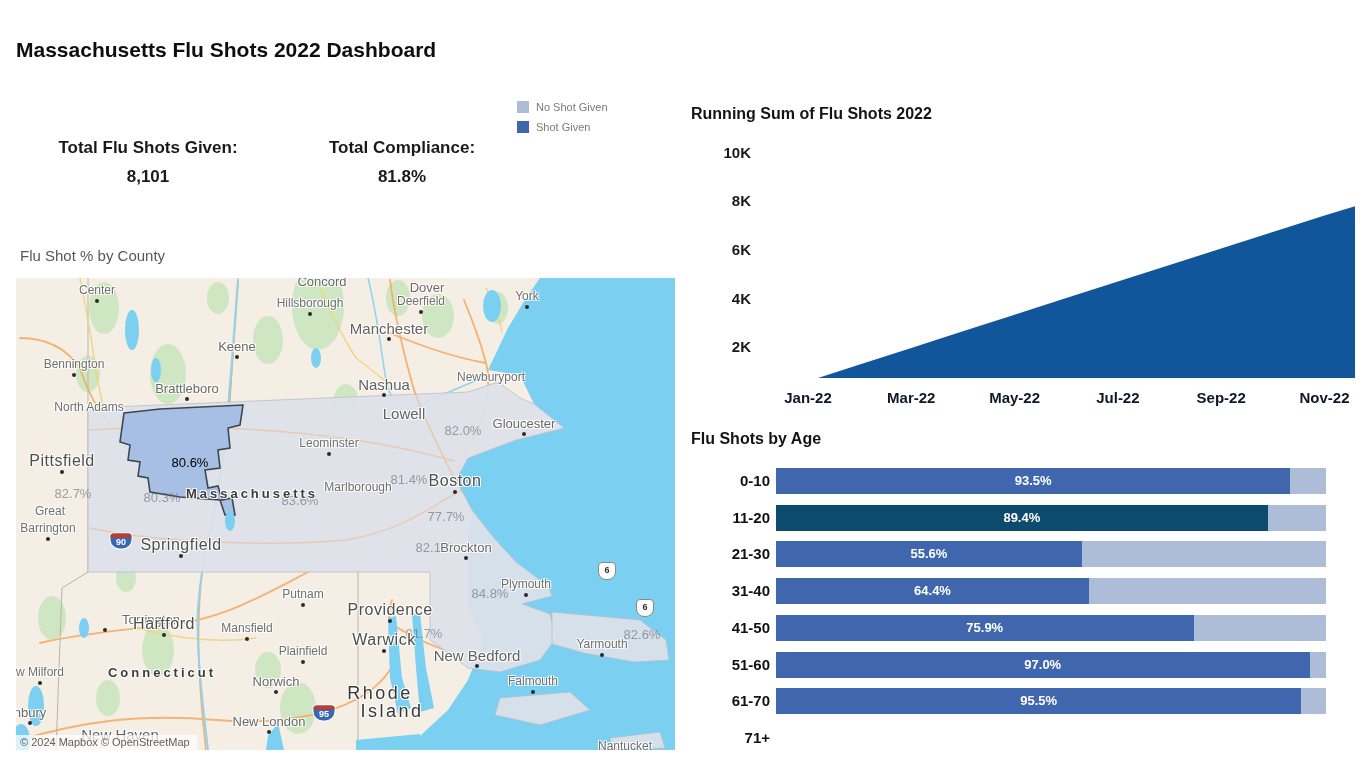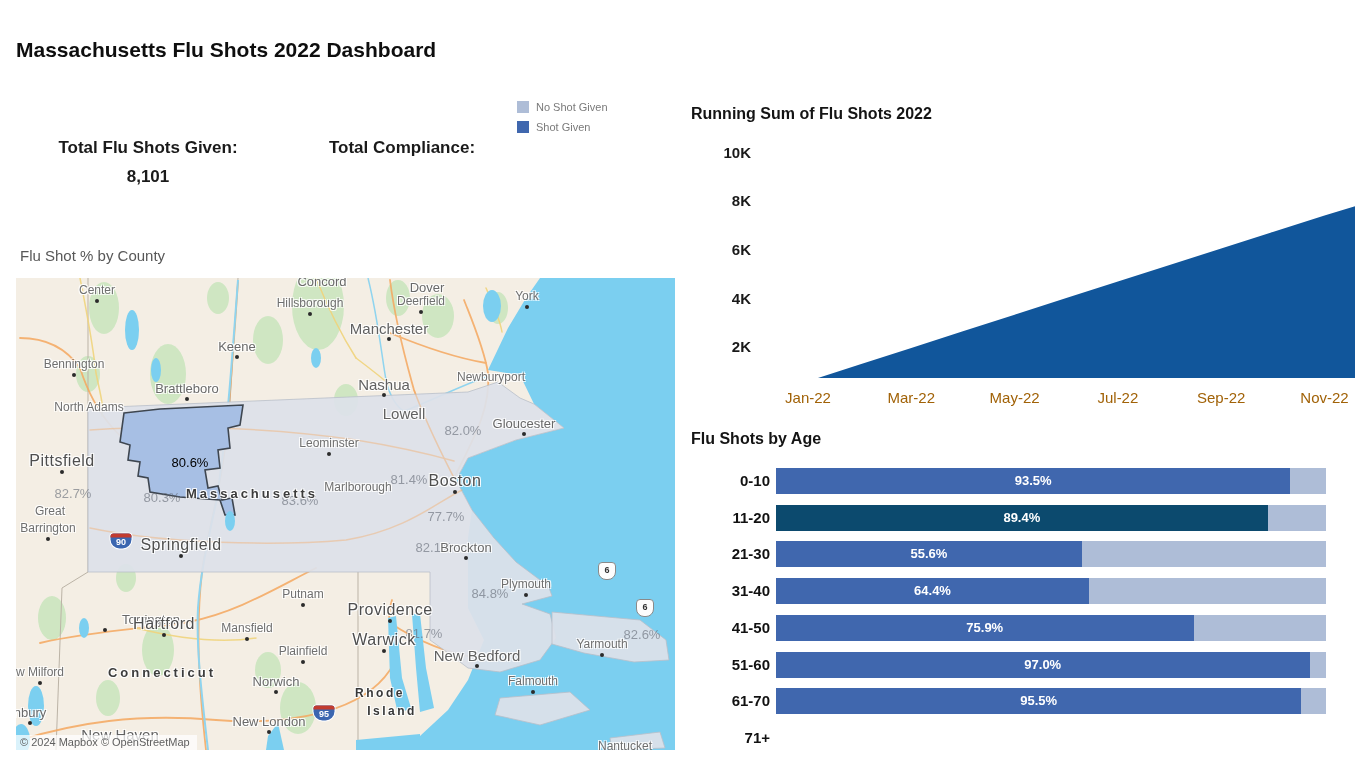--- a/index.html
+++ b/index.html
@@ -8,38 +8,38 @@
   .dash-title{left:16px;top:38px;font-size:21px;font-weight:bold;color:#0e0e0e;}
   .kpi{width:260px;text-align:center;}
   .kpi .kpi-label{font-size:17px;font-weight:bold;color:#1a1a1a;}
   .kpi .kpi-value{font-size:17px;font-weight:bold;color:#1a1a1a;margin-top:9px;}
   .legend{left:517px;top:97px;}
   .lg-row{display:flex;align-items:center;height:20px;}
   .sw{width:12px;height:12px;display:inline-block;margin-right:7px;}
   .lg-t{font-size:11px;color:#7a7a7a;}
   .chart-title{font-size:16px;font-weight:bold;color:#141414;}
   .ytick{width:55px;text-align:right;font-size:15px;font-weight:bold;color:#191919;}
-  .xtick{width:90px;text-align:center;font-size:15px;font-weight:normal;color:#a16207;}
+  .xtick{width:90px;text-align:center;font-size:15px;font-weight:bold;color:#0f172a;}
   #area-plot{left:756px;top:140px;width:599px;height:238px;overflow:hidden;}
   .bar-row-label{width:84px;text-align:right;font-size:15px;font-weight:bold;color:#111;line-height:26px;}
   .bar-track{height:26px;}
   .bar-fill{height:26px;text-align:center;}
   .bar-val{font-size:13px;font-weight:bold;color:#fff;line-height:26px;}
   .map-title{left:20px;top:247px;font-size:15px;color:#585858;}
   #map-canvas{left:16px;top:278px;width:659px;height:472px;overflow:hidden;background:#F4EEE4;}
   #map-canvas svg{position:absolute;left:0;top:0;}
   #map-labels{position:absolute;left:0;top:0;width:659px;height:472px;}
   .mlab{position:absolute;transform:translate(-50%,-50%);white-space:nowrap;
         text-shadow:-1px -1px 0 rgba(255,255,255,.85),1px -1px 0 rgba(255,255,255,.85),-1px 1px 0 rgba(255,255,255,.85),1px 1px 0 rgba(255,255,255,.85);}
   .city{font-size:12px;color:#6f6f6f;}
   .city-md{font-size:13px;color:#696969;}
   .city-lg{font-size:15px;color:#616161;}
   .city-xl{font-size:16px;color:#4e4e4e;letter-spacing:.5px;}
   .state{font-size:13px;color:#3c3c3c;font-weight:bold;letter-spacing:3px;}
-  .state2{font-size:12px;color:#373737;font-weight:bold;letter-spacing:2.5px;}
+  .state2{font-size:18px;color:#373737;font-weight:normal;letter-spacing:2.5px;}
   .pct{font-size:13px;color:rgba(100,106,118,.62);text-shadow:none;}
   .pct-dark{font-size:13px;color:#000;text-shadow:none;}
   .cdot{position:absolute;width:4px;height:4px;border-radius:50%;background:#2b2b2b;transform:translate(-50%,-50%);}
   .shield-i{position:absolute;width:21px;height:15px;background:#3B66B0;border-radius:3px 3px 9px 9px;transform:translate(-50%,-50%);
             text-align:center;font-size:9px;font-weight:bold;color:#fff;line-height:16px;box-shadow:0 0 0 1px #fff;}
   .shield-i:before{content:"";position:absolute;left:0;top:0;width:100%;height:4px;background:#C23B2F;border-radius:3px 3px 0 0;}
   .shield-us{position:absolute;width:16px;height:16px;background:#fdfdfd;border:1px solid #8a8a8a;border-radius:4px 4px 8px 8px;
              transform:translate(-50%,-50%);text-align:center;font-size:9px;font-weight:bold;color:#333;line-height:15px;}
   .attribution{left:16px;top:735px;background:rgba(255,255,255,.72);font-size:11px;color:#5f5f5f;padding:1px 7px 2px 4px;}
 </style>
@@ -47,20 +47,21 @@
 <body>
 
 <div class="abs dash-title">Massachusetts Flu Shots 2022 Dashboard</div>
 
 <div class="abs kpi" style="left:18px;top:138px;">
   <div class="kpi-label">Total Flu Shots Given:</div>
   <div class="kpi-value">8,101</div>
 </div>
 <div class="abs kpi" style="left:272px;top:138px;">
   <div class="kpi-label">Total Compliance:</div>
+  <div class="kpi-value">81.8%</div>
 </div>
 
 <div class="abs legend" id="legend">
     <div class="lg-row">
       <span class="sw" style="background: rgb(174, 189, 215);"></span>
       <span class="lg-t">No Shot Given</span>
     </div>
     <div class="lg-row">
       <span class="sw" style="background: rgb(64, 103, 174);"></span>
       <span class="lg-t">Shot Given</span>

